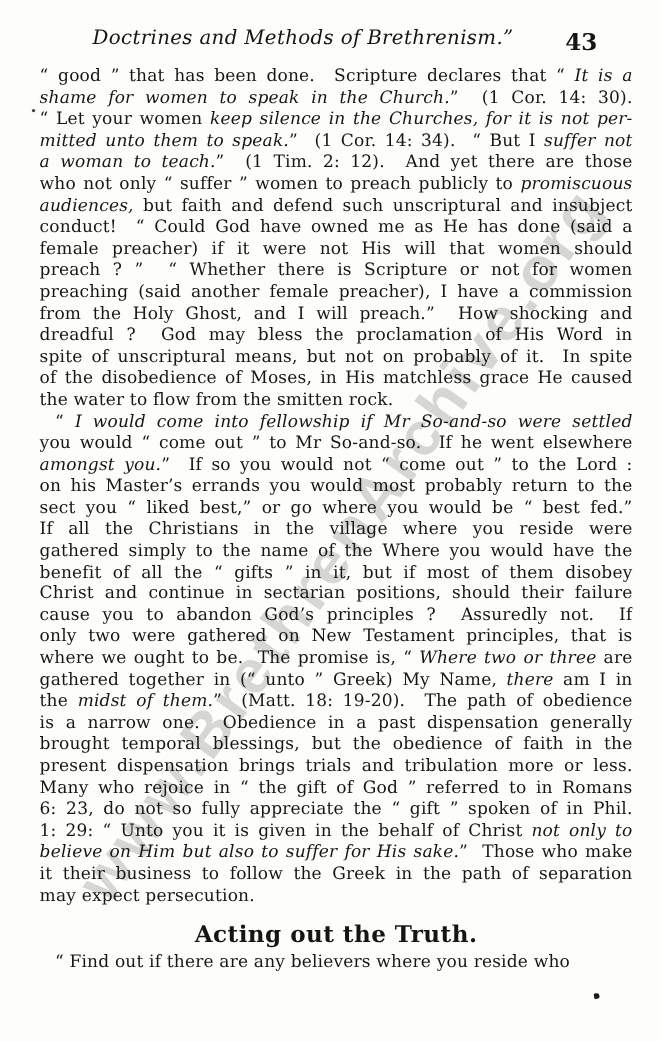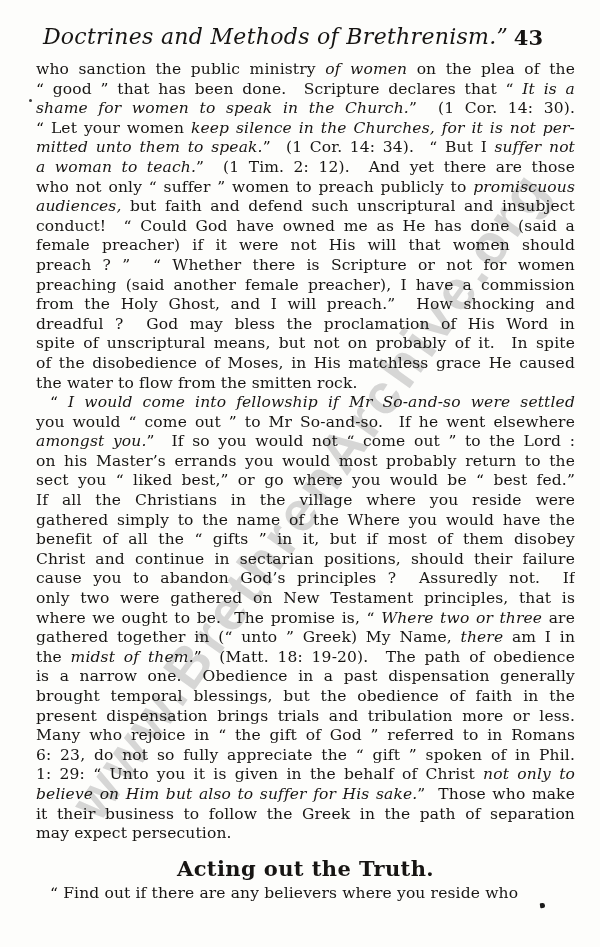--- a/index.html
+++ b/index.html
@@ -31,21 +31,21 @@
   .header{
     position:absolute;
     left:36px;right:25px;top:24px;
     height:24px;
   }
   .header-title{
     position:absolute;
     left:0;right:60px;
     text-align:center;
     font-style:italic;
-    font-size:22px;
+    font-size:18px;
     letter-spacing:.3px;
   }
   .page-number{
     position:absolute;
     right:32px;top:1px;
     font-weight:bold;
     font-size:21px;
   }
   .text-column{
     position:absolute;
@@ -96,21 +96,20 @@
 
   <div class="watermark">www.BrethrenArchive.org</div>
 
   <div class="header">
     <div class="header-title">Doctrines and Methods of Brethrenism.”</div>
     <div class="page-number">43</div>
   </div>
 
   <div class="text-column">
       <div class="para">
-        <div class="line"><span>who sanction the public ministry </span><i>of women</i><span> on the plea of the</span></div>
         <div class="line"><span>“ good ” that has been done.  Scripture declares that “ </span><i>It is a</i></div>
         <div class="line"><i>shame for women to speak in the Church.</i><span>”  (1 Cor. 14: 30).</span></div>
         <div class="line"><span>“ Let your women </span><i>keep silence in the Churches, for it is not per-</i></div>
         <div class="line"><i>mitted unto them to speak.</i><span>”  (1 Cor. 14: 34).  “ But I </span><i>suffer not</i></div>
         <div class="line"><i>a woman to teach.</i><span>”  (1 Tim. 2: 12).  And yet there are those</span></div>
         <div class="line"><span>who not only “ suffer ” women to preach publicly to </span><i>promiscuous</i></div>
         <div class="line"><i>audiences,</i><span> but faith and defend such unscriptural and insubject</span></div>
         <div class="line"><span>conduct!  “ Could God have owned me as He has done (said a</span></div>
         <div class="line"><span>female preacher) if it were not His will that women should</span></div>
         <div class="line"><span>preach ? ”  “ Whether there is Scripture or not for women</span></div>

